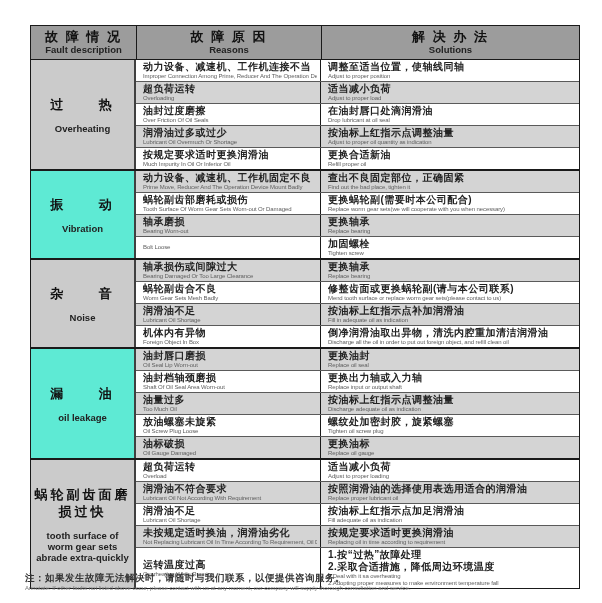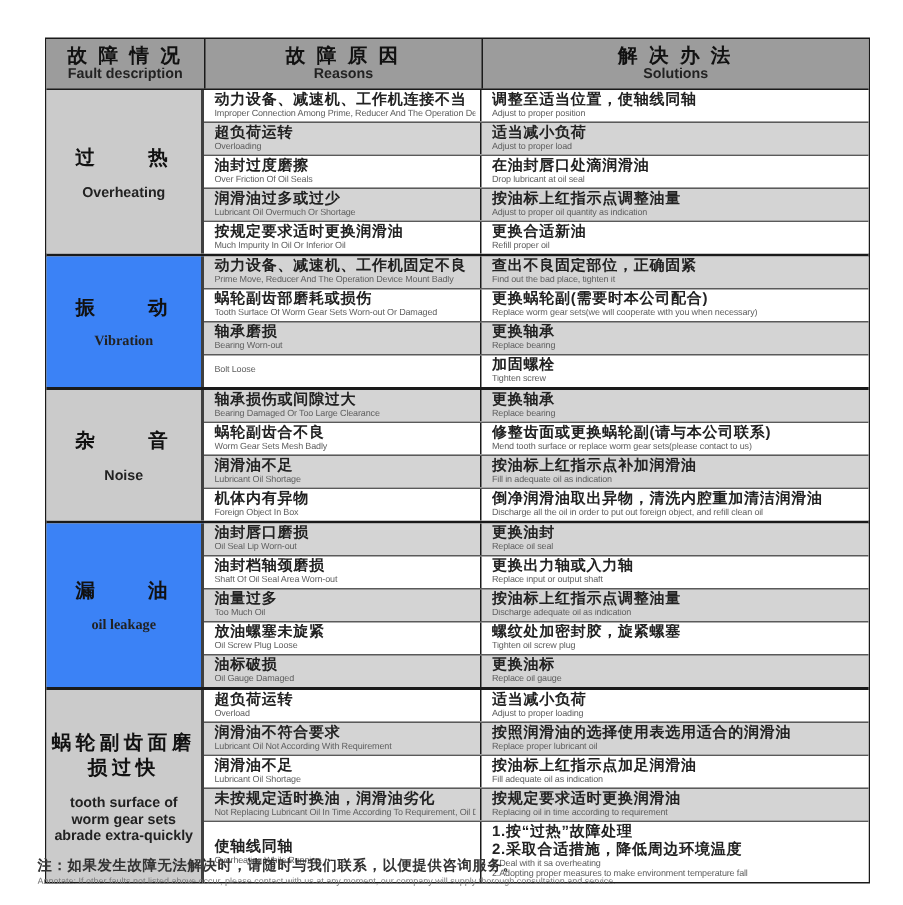--- a/index.html
+++ b/index.html
@@ -14,21 +14,21 @@
   .th .hen{font-size:9.5px;font-weight:700;line-height:11px;color:#222;}
   .c1{width:105px;flex:none;}
   .c2{width:185px;flex:none;}
   .c3{flex:1;}
   
   .section{display:flex;border-top:2px solid #1a1a1a;}
   .section:first-child{border-top:none;}
   .fault-cell{width:105px;flex:none;display:flex;flex-direction:column;align-items:center;justify-content:center;
     gap:10px;border-right:2px solid #404040;box-sizing:border-box;padding:2px;}
   .fault-cell.gray{background:var(--section-gray,#cbcbcb);}
-  .fault-cell.white{background:#3b82f6;font-family:Liberation Serif, serif;}
+  .fault-cell.white{background:#5eead4;}
   .fzh{font-size:13px;font-weight:700;letter-spacing:3px;word-spacing:26px;text-align:center;line-height:17px;color:#111;max-width:96px;}
   .fen{font-size:9.5px;font-weight:700;text-align:center;line-height:11px;color:#222;padding:0 2px;}
   .rows{flex:1;display:flex;flex-direction:column;min-width:0;}
   .row{display:flex;min-height:21px;}
   .row+.row{border-top:1px solid #5a5a5a;}
   .row.gray{background:var(--row-gray,#d4d4d4);}
   .row.white{background:#fff;}
   .cell{box-sizing:border-box;padding:1px 3px 1px 7px;display:flex;flex-direction:column;justify-content:center;overflow:hidden;}
   .cell.reason{width:185px;flex:none;border-right:1px solid #1a1a1a;}
   .cell.solution{flex:1;min-width:0;}
@@ -311,21 +311,21 @@
                 <div class="czh">未按规定适时换油，润滑油劣化</div>
                 <div class="cen">Not Replacing Lubricant Oil In Time According To Requirement, Oil Deteriorates</div>
               </div>
               <div class="cell solution">
                 <div class="czh">按规定要求适时更换润滑油</div>
                 <div class="cen">Replacing oil in time according to requirement</div>
               </div>
             </div>
             <div class="row white">
               <div class="cell reason">
-                <div class="czh">使轴线同轴</div>
+                <div class="czh">运转温度过高</div>
                 <div class="cen">Overheating While Running</div>
               </div>
               <div class="cell solution">
                 <div class="czh">1.按“过热”故障处理
 2.采取合适措施，降低周边环境温度</div>
                 <div class="cen">1.Deal with it sa overheating
 2.Adopting proper measures to make environment temperature fall</div>
               </div>
             </div>
           </div>

